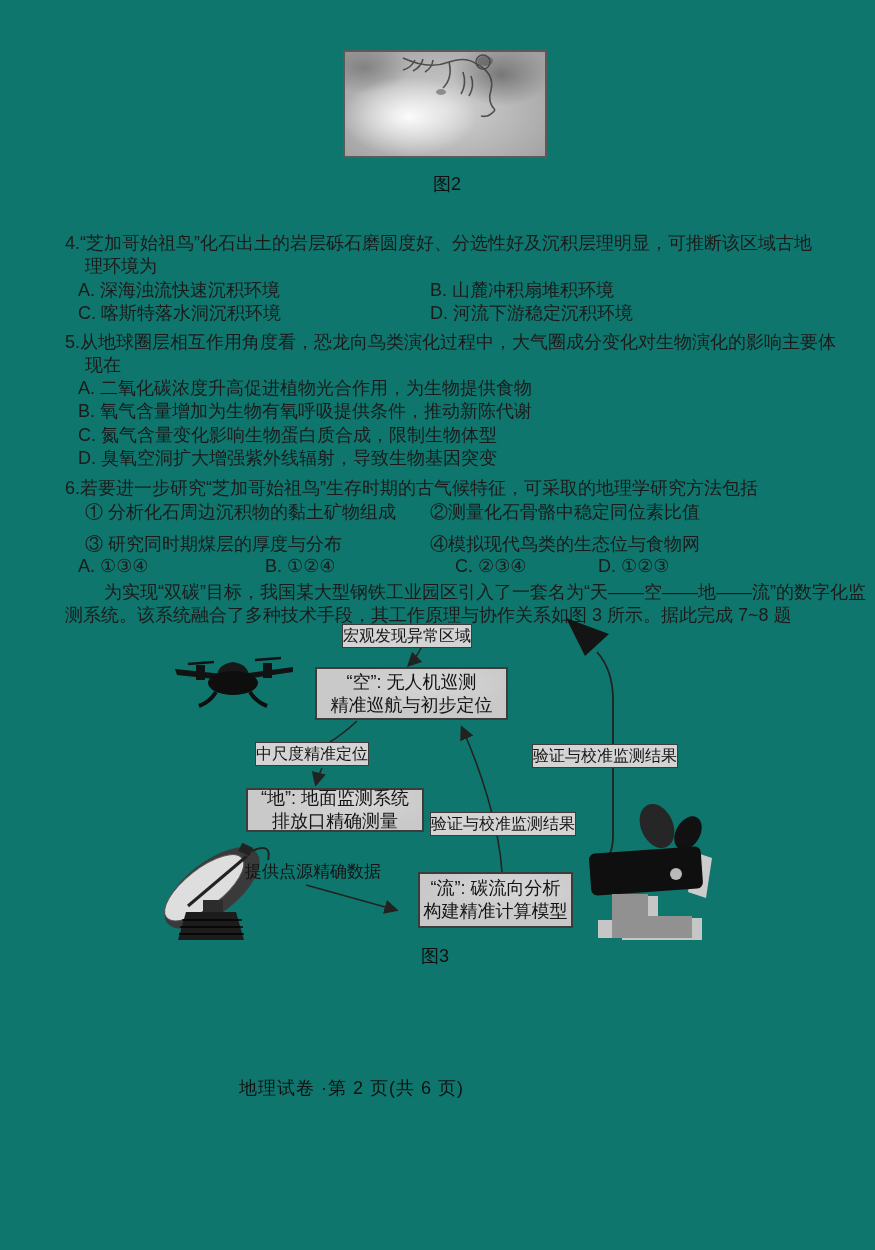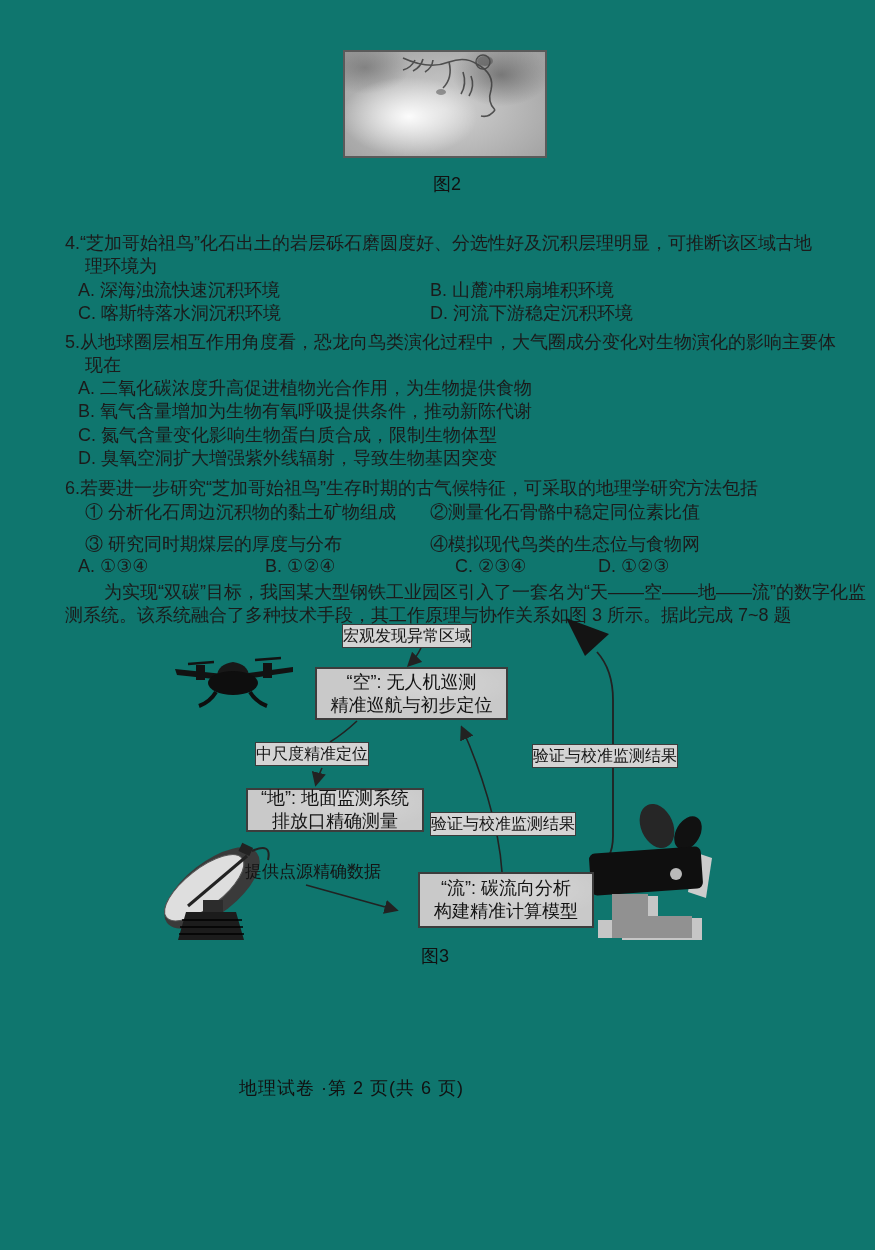--- a/index.html
+++ b/index.html
@@ -154,21 +154,21 @@
   <div class="dlabel" style="left:532px;top:744px;">验证与校准监测结果</div>
 
   <div class="dbox" style="left:230px;top:788px;width:178px;height:44px;margin-left:16px;">
     <div>“地”: 地面监测系统</div>
     <div>排放口精确测量</div>
   </div>
 
   <div class="dlabel" style="left:430px;top:812px;">验证与校准监测结果</div>
   <div class="dtext" style="left:245px;top:860px;">提供点源精确数据</div>
 
-  <div class="dbox" style="left:418px;top:872px;width:176px;height:56px;">
+  <div class="dbox" style="left:418px;top:872px;width:155px;height:56px;">
     <div>“流”: 碳流向分析</div>
     <div>构建精准计算模型</div>
   </div>
 
   <div class="figcap" style="left:421px;top:944px;">图3</div>
 
   <div class="footer">地理试卷  ·第 2 页(共 6 页)</div>
 
 </div>
 

